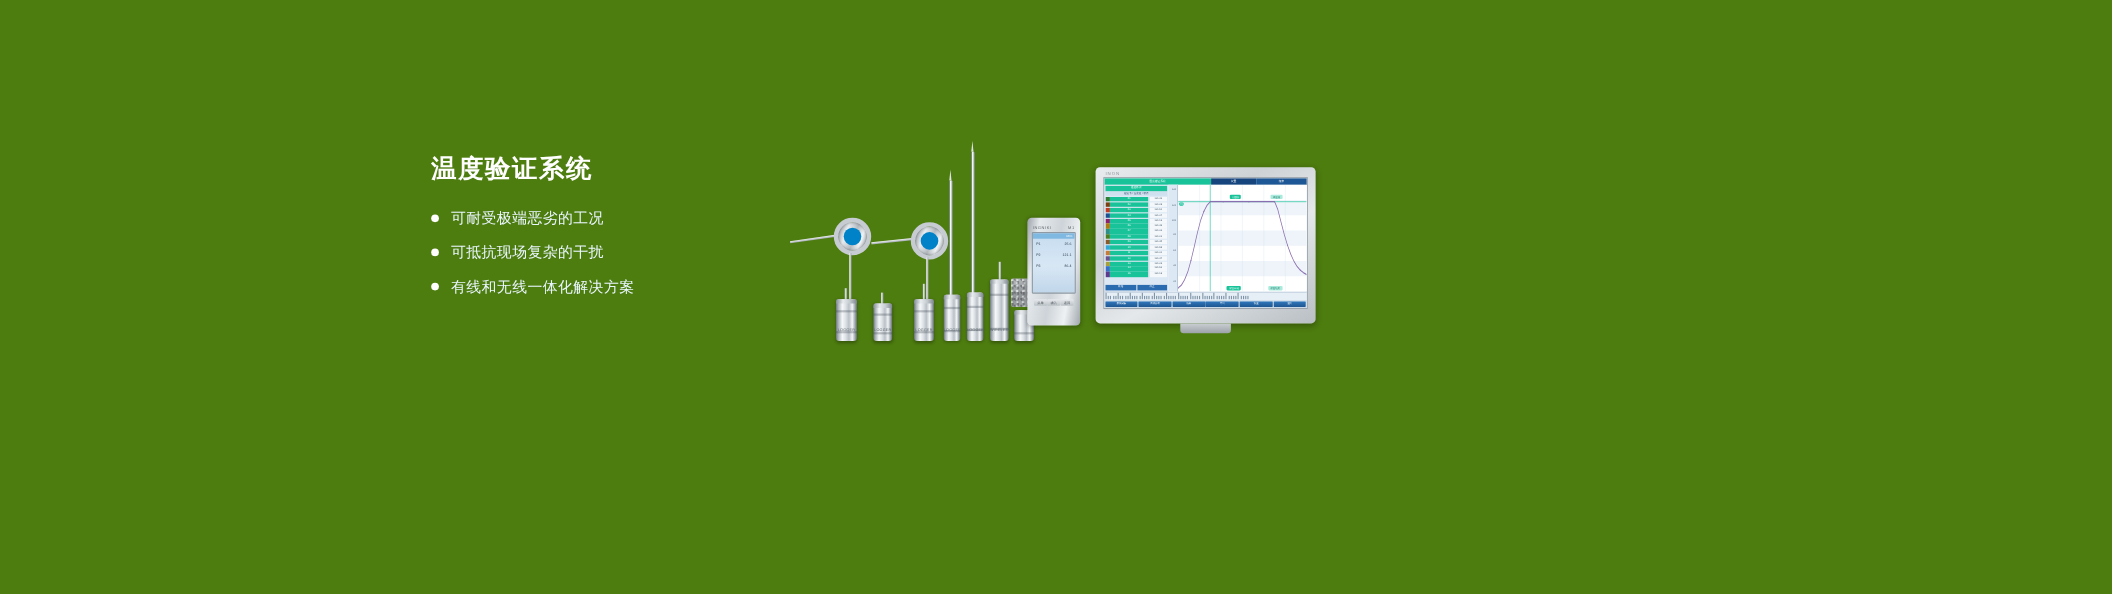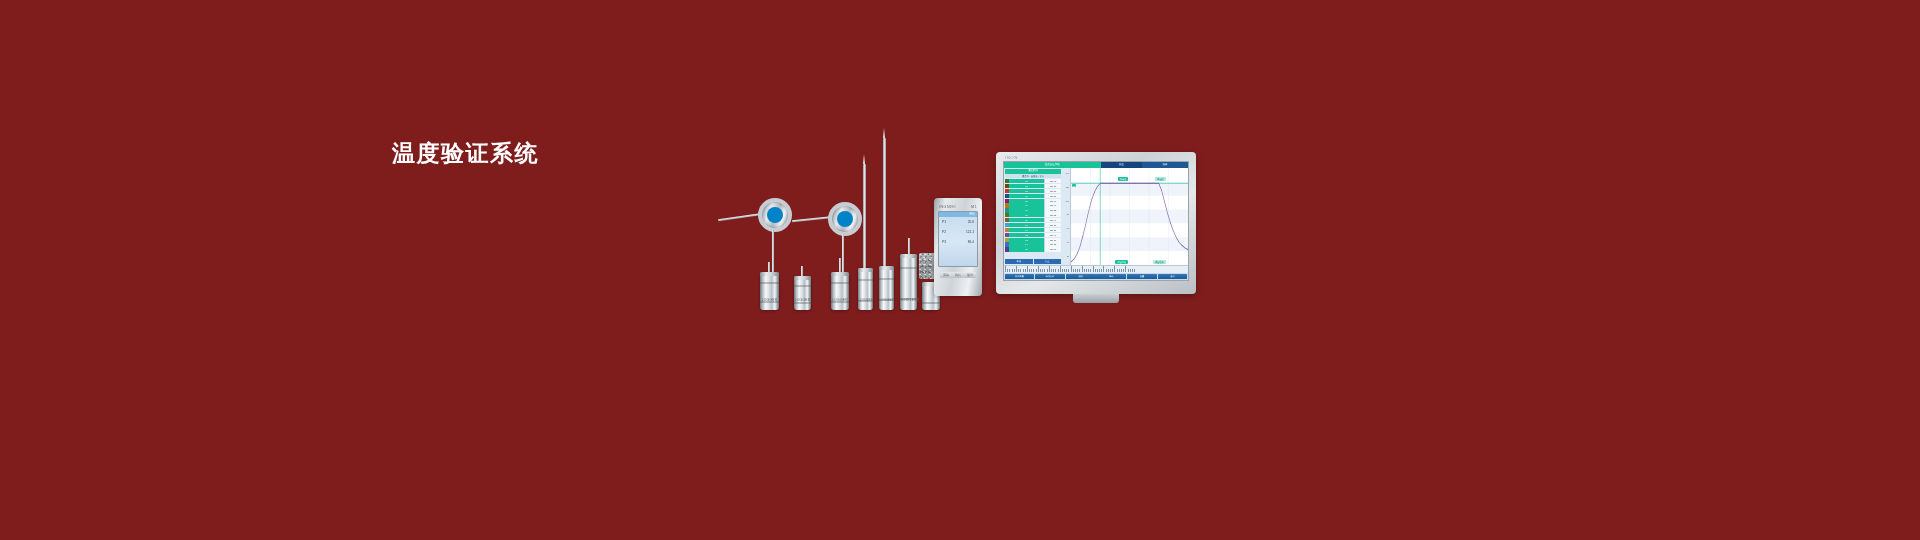--- a/index.html
+++ b/index.html
@@ -3,21 +3,21 @@
 <meta charset="utf-8">
 <style>
   * { margin:0; padding:0; box-sizing:border-box; }
   html,body { width:1920px; height:540px; overflow:hidden; }
   body {
     background:#0082c8;
     font-family:"Liberation Sans","DejaVu Sans",sans-serif;
     position:relative;
   }
 
-  .banner { position:absolute; inset:0; background:#7f1d1d; }
+  .banner { position:absolute; inset:0; background:#4d7c0f; }
 
   
   .copy { position:absolute; left:392px; top:140px; width:440px; }
 
   .headline {
     color:#ffffff;
     font-size:23px;
     font-weight:bold;
     letter-spacing:1.5px;
     line-height:1.2;
@@ -266,20 +266,34 @@
     border-radius:0 0 3px 3px;
   }
 </style>
 </head>
 <body>
 
 <div class="banner">
 
   <div class="copy">
     <div class="headline">温度验证系统</div>
+    <div class="bullets">
+      <div class="bullet">
+        <span class="dot"></span>
+        <span>可耐受极端恶劣的工况</span>
+      </div>
+      <div class="bullet">
+        <span class="dot"></span>
+        <span>可抵抗现场复杂的干扰</span>
+      </div>
+      <div class="bullet">
+        <span class="dot"></span>
+        <span>有线和无线一体化解决方案</span>
+      </div>
+    </div>
   </div>
 
   <div class="products">
 
     <div class="coil-wrap">
       <div class="coil-lead" style="left:18px; top:96px; width:46px; transform:rotate(-8deg);"></div>
       <div class="coil-ring" style="left:58px; top:78px;"></div>
       <div class="coil-stem" style="left:72px; top:110px; height:42px;"></div>
     </div>
 

